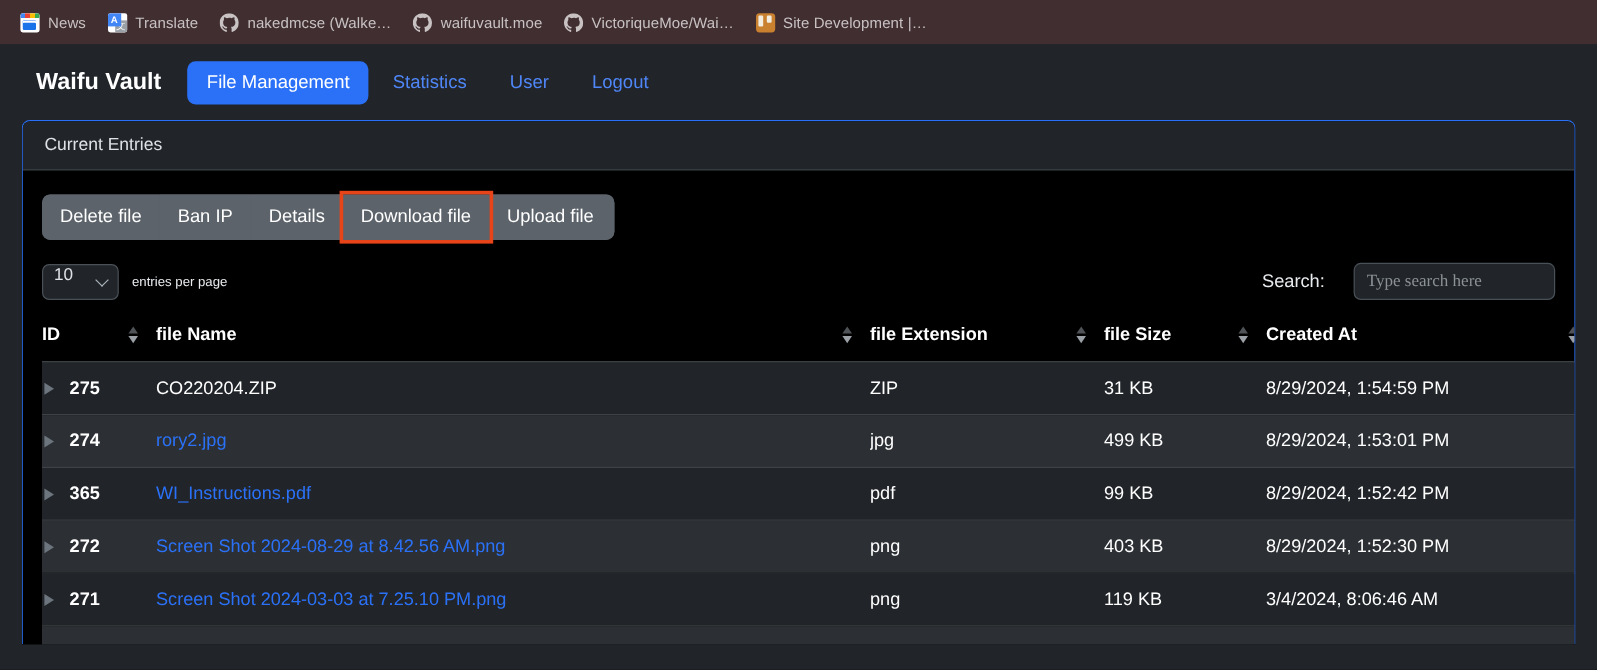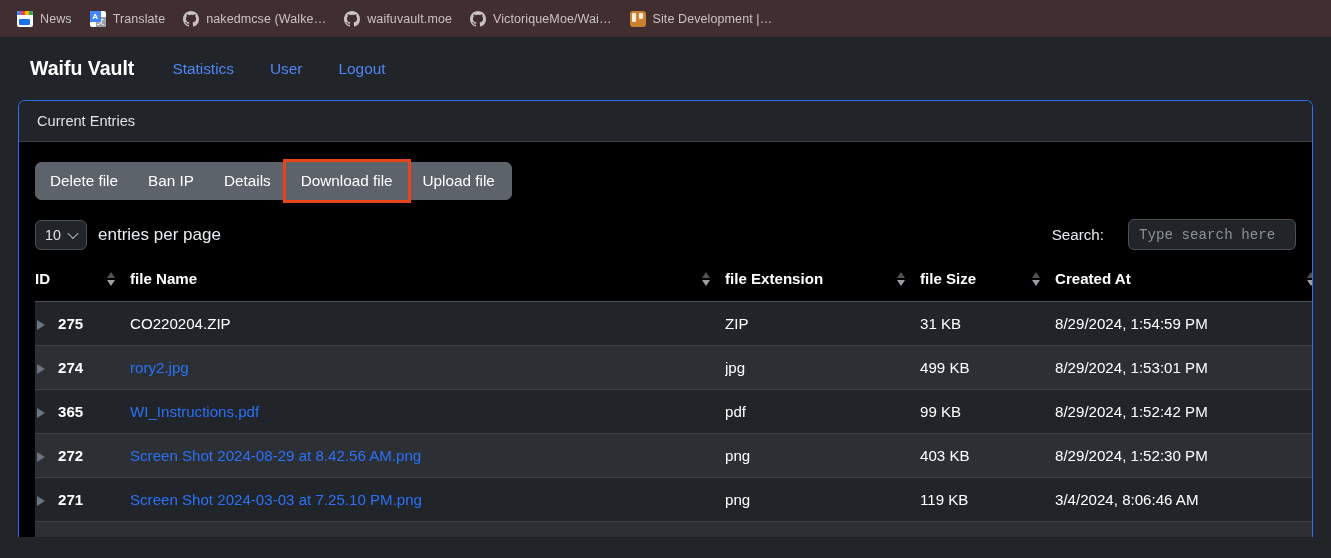--- a/index.html
+++ b/index.html
@@ -143,50 +143,50 @@
   
   .controls {
     display: flex;
     align-items: center;
     justify-content: space-between;
     margin-top: 19px;
   }
   .len-wrap { display: flex; align-items: center; gap: 11px; }
   .select-box {
     position: relative;
-    width: 52px;
+    width: 64px;
     height: 30px;
     border: 1px solid #495057;
     border-radius: 6px;
     background: #212529;
     display: flex;
-    align-items: center;
+    align-items: flex-start;
     padding: 0 9px;
     cursor: pointer;
   }
   .select-box span.val { color: #dee2e6; font-size: 14.3px; }
   .chev {
     position: absolute; right: 9px; top: 50%;
     width: 8px; height: 8px;
     border-right: 1.6px solid #adb5bd;
     border-bottom: 1.6px solid #adb5bd;
     transform: translateY(-70%) rotate(45deg);
   }
-  .len-label { color: #e9ecef; font-size: 17px; text-align: center; }
+  .len-label { color: #e9ecef; font-size: 11px; text-align: center; }
 
   .search-wrap { display: flex; align-items: center; gap: 24px; }
   .search-label { color: #e9ecef; font-size: 15.2px; }
   .search-input {
     width: 168px;
     height: 31px;
     background: #212529;
     border: 1px solid #495057;
     border-radius: 6px;
     color: #dee2e6;
-    font-family: Liberation Mono, monospace;
+    font-family: Liberation Serif, serif;
     font-size: 14.2px;
     padding: 0 10px;
     outline: none;
   }
   .search-input::placeholder { color: #8b9197; }
 
   
   table { width: 100%; border-collapse: collapse; margin-top: 14px; table-layout: fixed; }
   thead th {
     text-align: left;
@@ -285,20 +285,21 @@
     </div>
     <div class="bm">
       <span class="bm-ico ico-sitedev"></span>
       <span class="bm-label">Site Development |…</span>
     </div>
   </div>
 
 <div class="navbar">
   <div class="brand">Waifu Vault</div>
   <div id="navlinks" style="display:flex;align-items:center;gap:4px;">
+      <a class="nav-link active">File Management</a>
       <a class="nav-link">Statistics</a>
       <a class="nav-link">User</a>
       <a class="nav-link">Logout</a>
     </div>
 </div>
 
 <div class="card">
   <div class="card-header">Current Entries</div>
   <div class="card-body">
 

